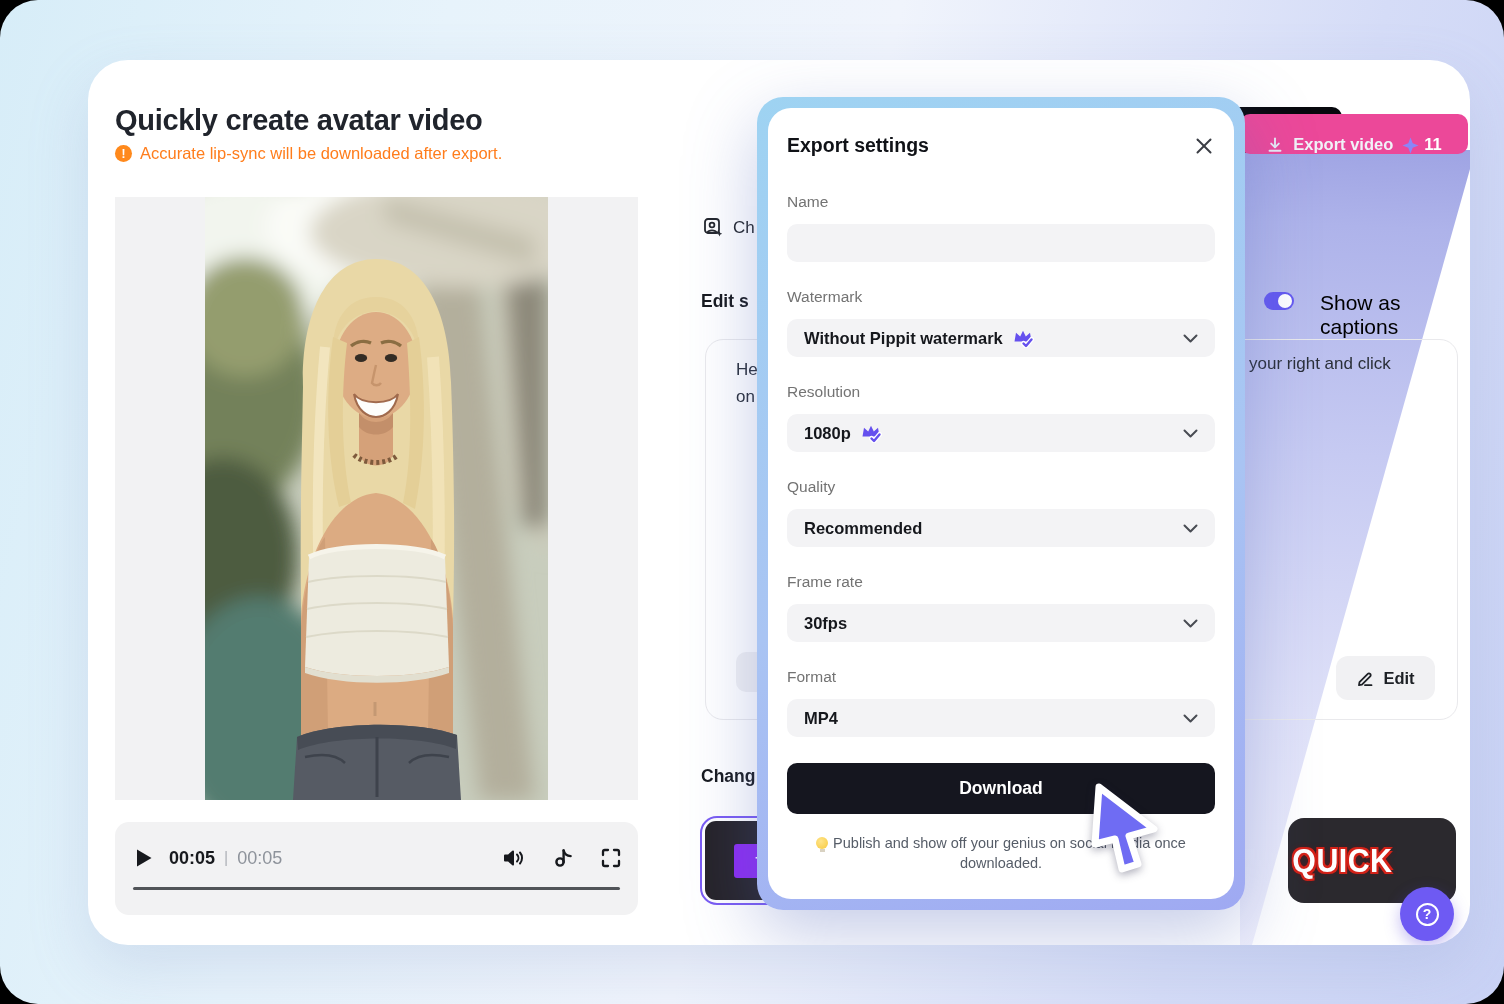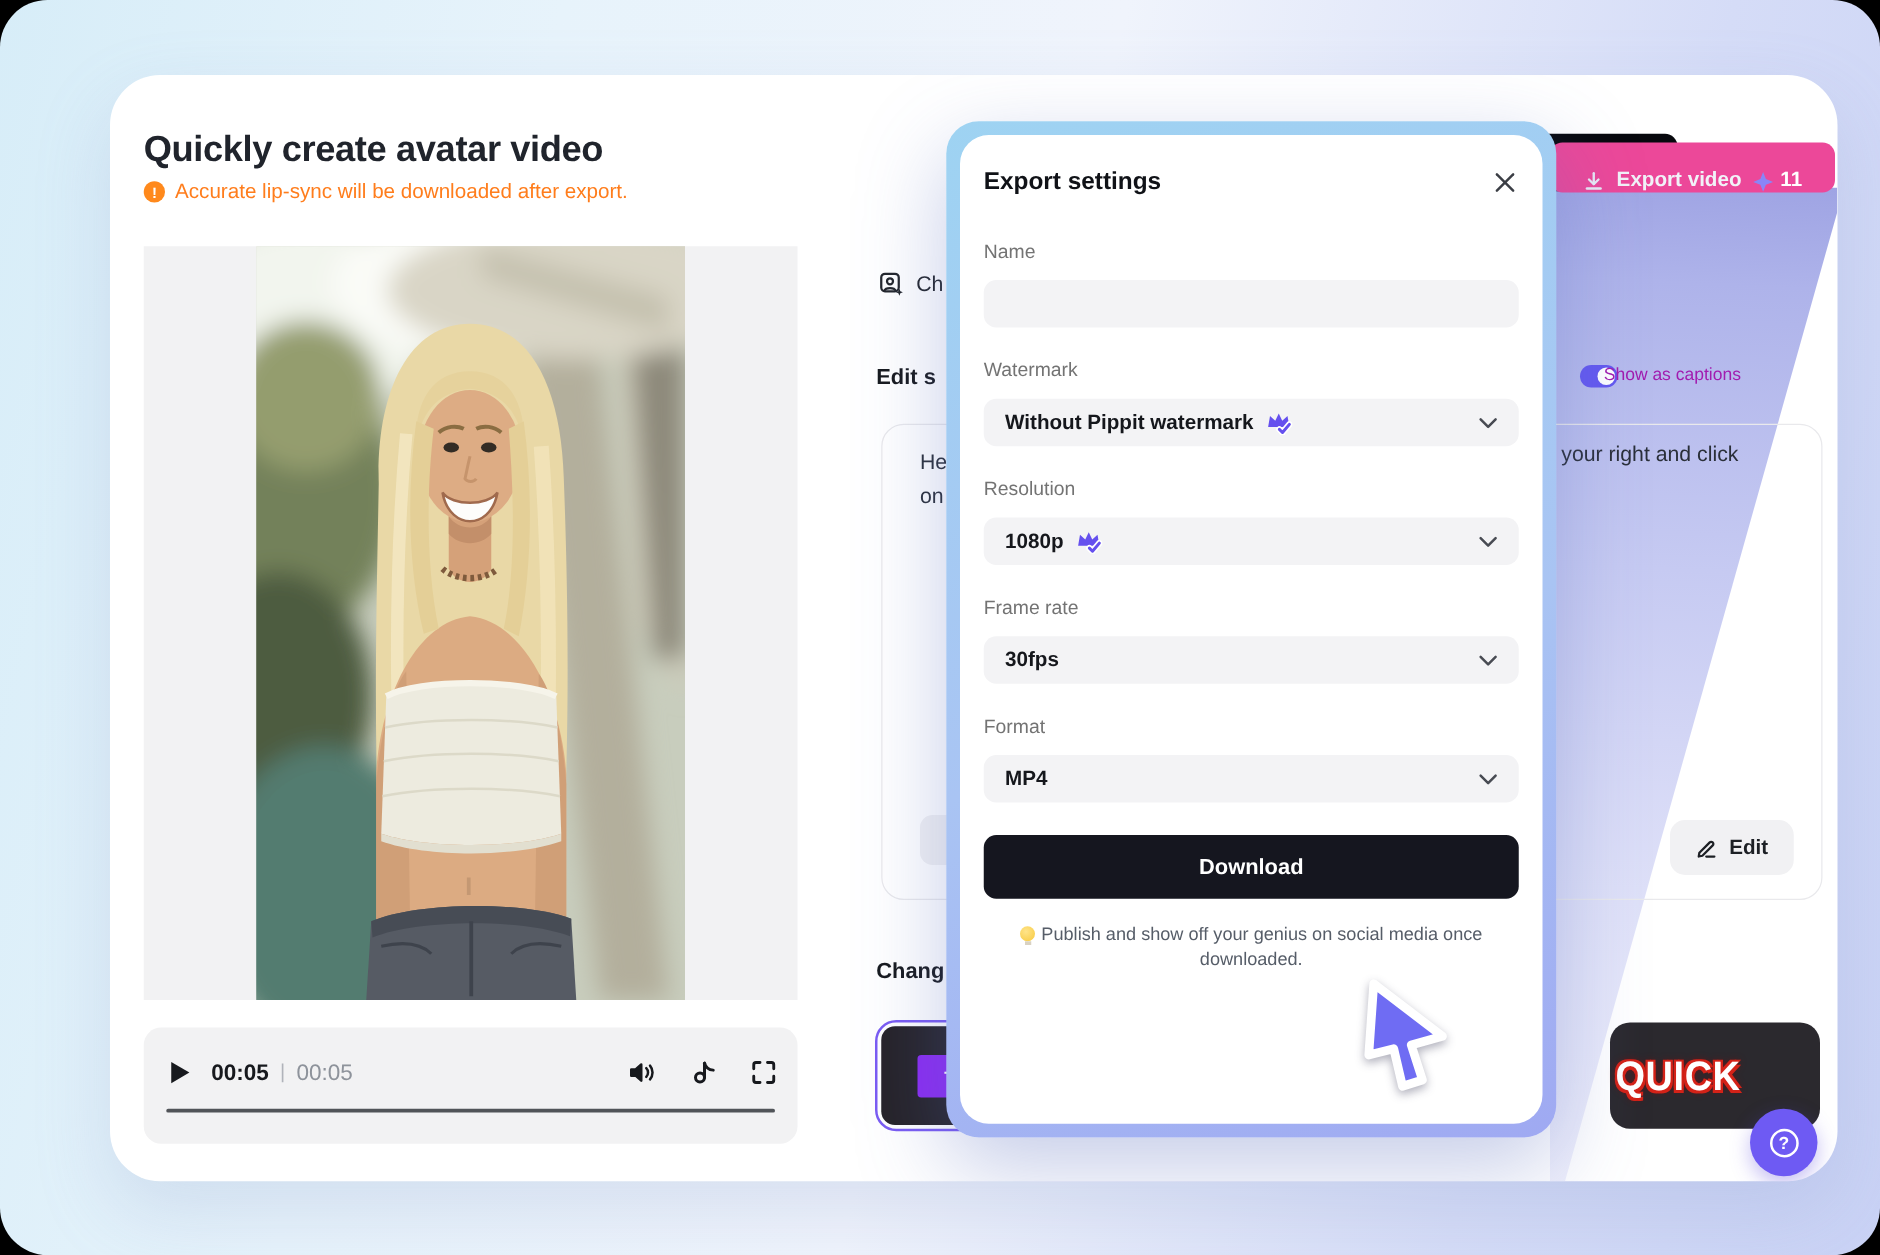--- a/index.html
+++ b/index.html
@@ -29,21 +29,21 @@
   .p-dur{font-size:18px;color:#8e939b;}
   .p-icons{margin-left:auto;display:flex;align-items:center;gap:26px;}
   .p-bar{position:absolute;left:18px;right:18px;bottom:25px;height:3.5px;background:#515458;border-radius:2px;}
   
   .chg-av{left:615px;top:157px;display:flex;align-items:center;gap:9px;font-size:17px;font-weight:500;color:#23262c;}
   .sec-lbl{font-size:17.5px;font-weight:700;color:#17191e;}
   .edit-script-lbl{left:613px;top:231px;}
   .chg-tpl-lbl{left:613px;top:706px;}
   .cap-toggle{left:1176px;top:232px;width:30px;height:18px;border-radius:9px;background:#6459f0;}
   .cap-knob{position:absolute;right:2px;top:2px;width:14px;height:14px;border-radius:50%;background:#fff;}
-  .cap-lbl{left:1195px;top:231px;font-size:14px;color:#a21caf;}
+  .cap-lbl{left:1232px;top:231px;font-size:21px;color:#000000;}
   .script-card{left:617px;top:279px;width:753px;height:381px;border:1.5px solid #e9e9ec;border-radius:18px;}
   .frag{position:absolute;font-size:17px;color:#2a2f39;}
   .ghost-btn{position:absolute;left:30px;top:312px;width:110px;height:40px;background:#f1f1f3;border-radius:10px;}
   .edit-btn{position:absolute;left:630px;top:316px;width:99px;height:44px;background:#f1f1f3;border-radius:12px;
     display:flex;align-items:center;justify-content:center;gap:8px;font-size:16.5px;font-weight:600;color:#1d2025;}
   
   .tooltip-bk{left:1112px;top:47px;width:142px;height:46px;background:#07080d;border-radius:10px;}
   .export-btn{left:1152px;top:54px;width:228px;height:40px;background:#ec4899;border-radius:10px;
     display:flex;align-items:flex-end;justify-content:center;gap:9px;color:#f1f2f8;}
   .export-btn .lbl{font-size:16.5px;font-weight:600;}
@@ -299,20 +299,29 @@
               <polyline points="11.5,15.5 14,18 19.5,11.5" stroke="#6550ee" stroke-width="2.4" fill="none" stroke-linecap="round" stroke-linejoin="round"></polyline>
             </svg>
           </span>
           <span class="chev">
             <svg width="15" height="9" viewBox="0 0 15 9" fill="none" stroke="#484b53" stroke-width="2" stroke-linecap="round" stroke-linejoin="round">
                 <polyline points="1.5,1.5 7.5,7.5 13.5,1.5"></polyline>
               </svg>
           </span>
         </div>
 
+        <div class="f-label">Quality</div>
+        <div class="f-box">
+          <span>Recommended</span>
+          <span class="chev">
+            <svg width="15" height="9" viewBox="0 0 15 9" fill="none" stroke="#484b53" stroke-width="2" stroke-linecap="round" stroke-linejoin="round">
+                <polyline points="1.5,1.5 7.5,7.5 13.5,1.5"></polyline>
+              </svg>
+          </span>
+        </div>
 
         <div class="f-label">Frame rate</div>
         <div class="f-box">
           <span>30fps</span>
           <span class="chev">
             <svg width="15" height="9" viewBox="0 0 15 9" fill="none" stroke="#484b53" stroke-width="2" stroke-linecap="round" stroke-linejoin="round">
                 <polyline points="1.5,1.5 7.5,7.5 13.5,1.5"></polyline>
               </svg>
           </span>
         </div>

